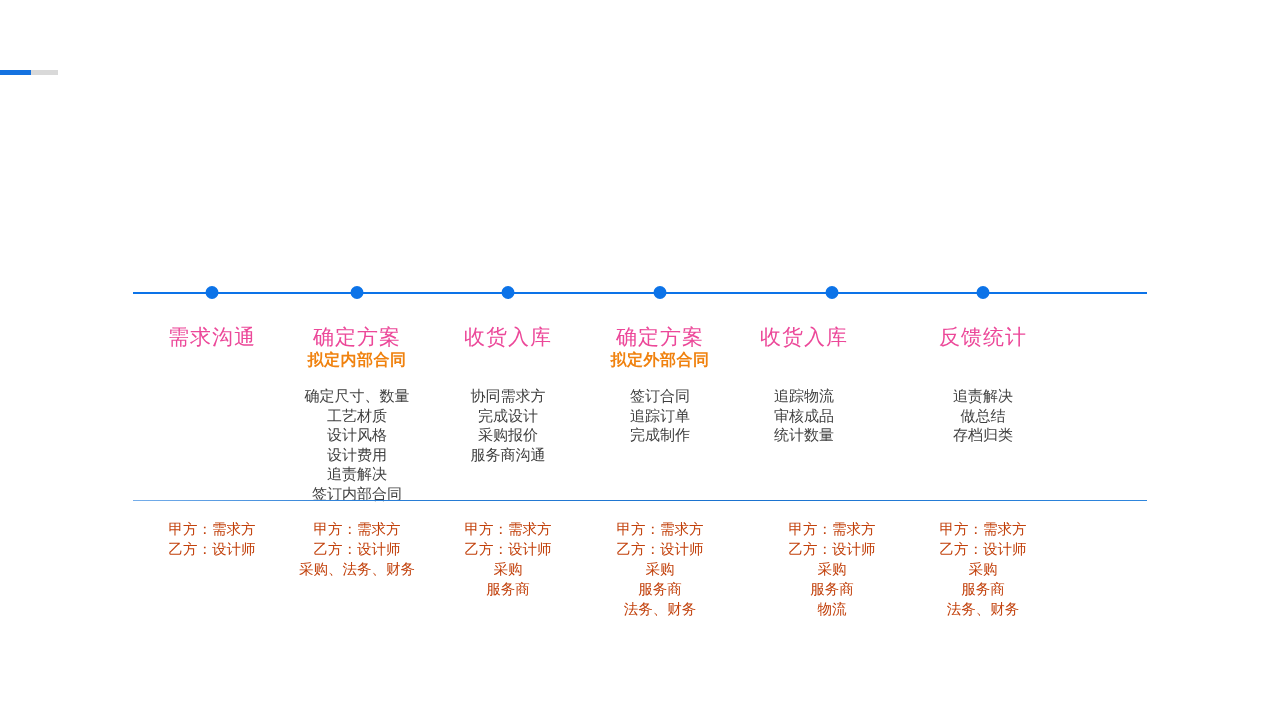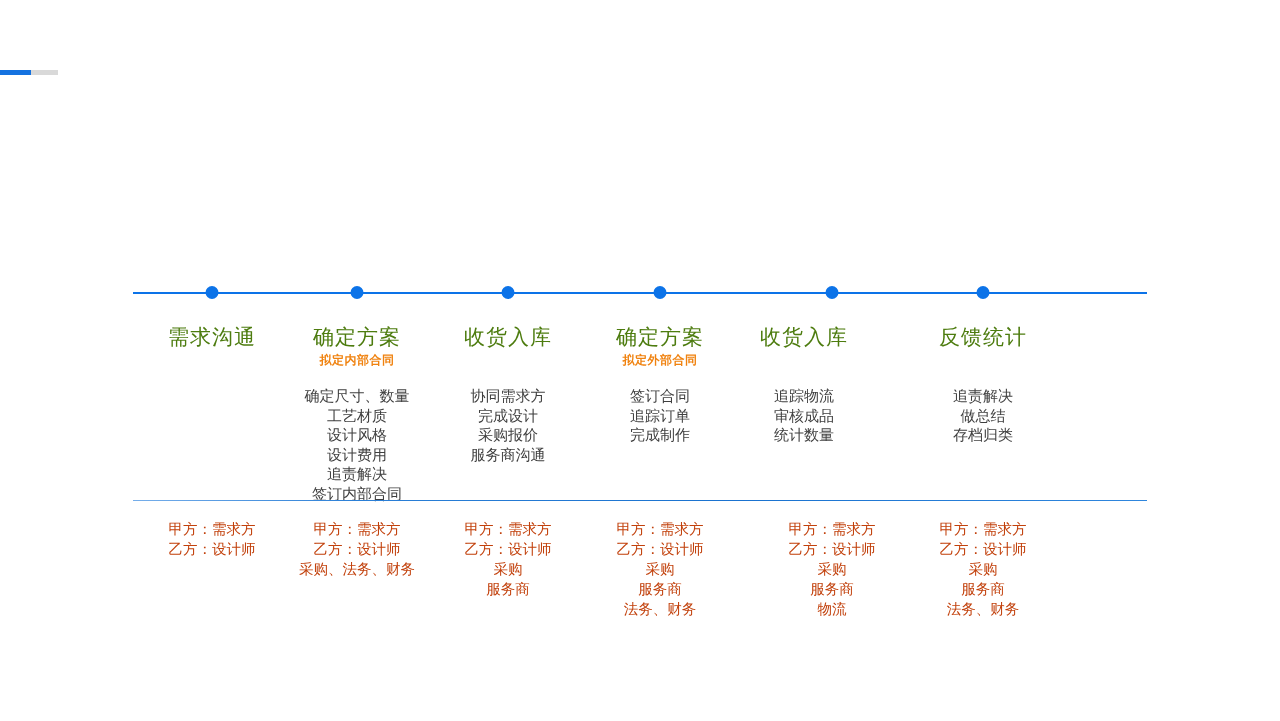--- a/index.html
+++ b/index.html
@@ -76,26 +76,26 @@
   }
   .col {
     position: absolute;
     top: 0;
     width: 180px;
     text-align: center;
   }
   .col-head {
     font-size: 21px;
     line-height: 30px;
-    color: #4d7c0f;
+    color: #ec4899;
     letter-spacing: 1px;
     white-space: nowrap;
   }
   .col-sub {
-    font-size: 12px;
+    font-size: 16px;
     line-height: 16px;
     color: #f0820f;
     font-weight: bold;
     letter-spacing: 0.5px;
     white-space: nowrap;
     height: 16px;
   }
   .col-sub.empty {
     visibility: hidden;
   }

